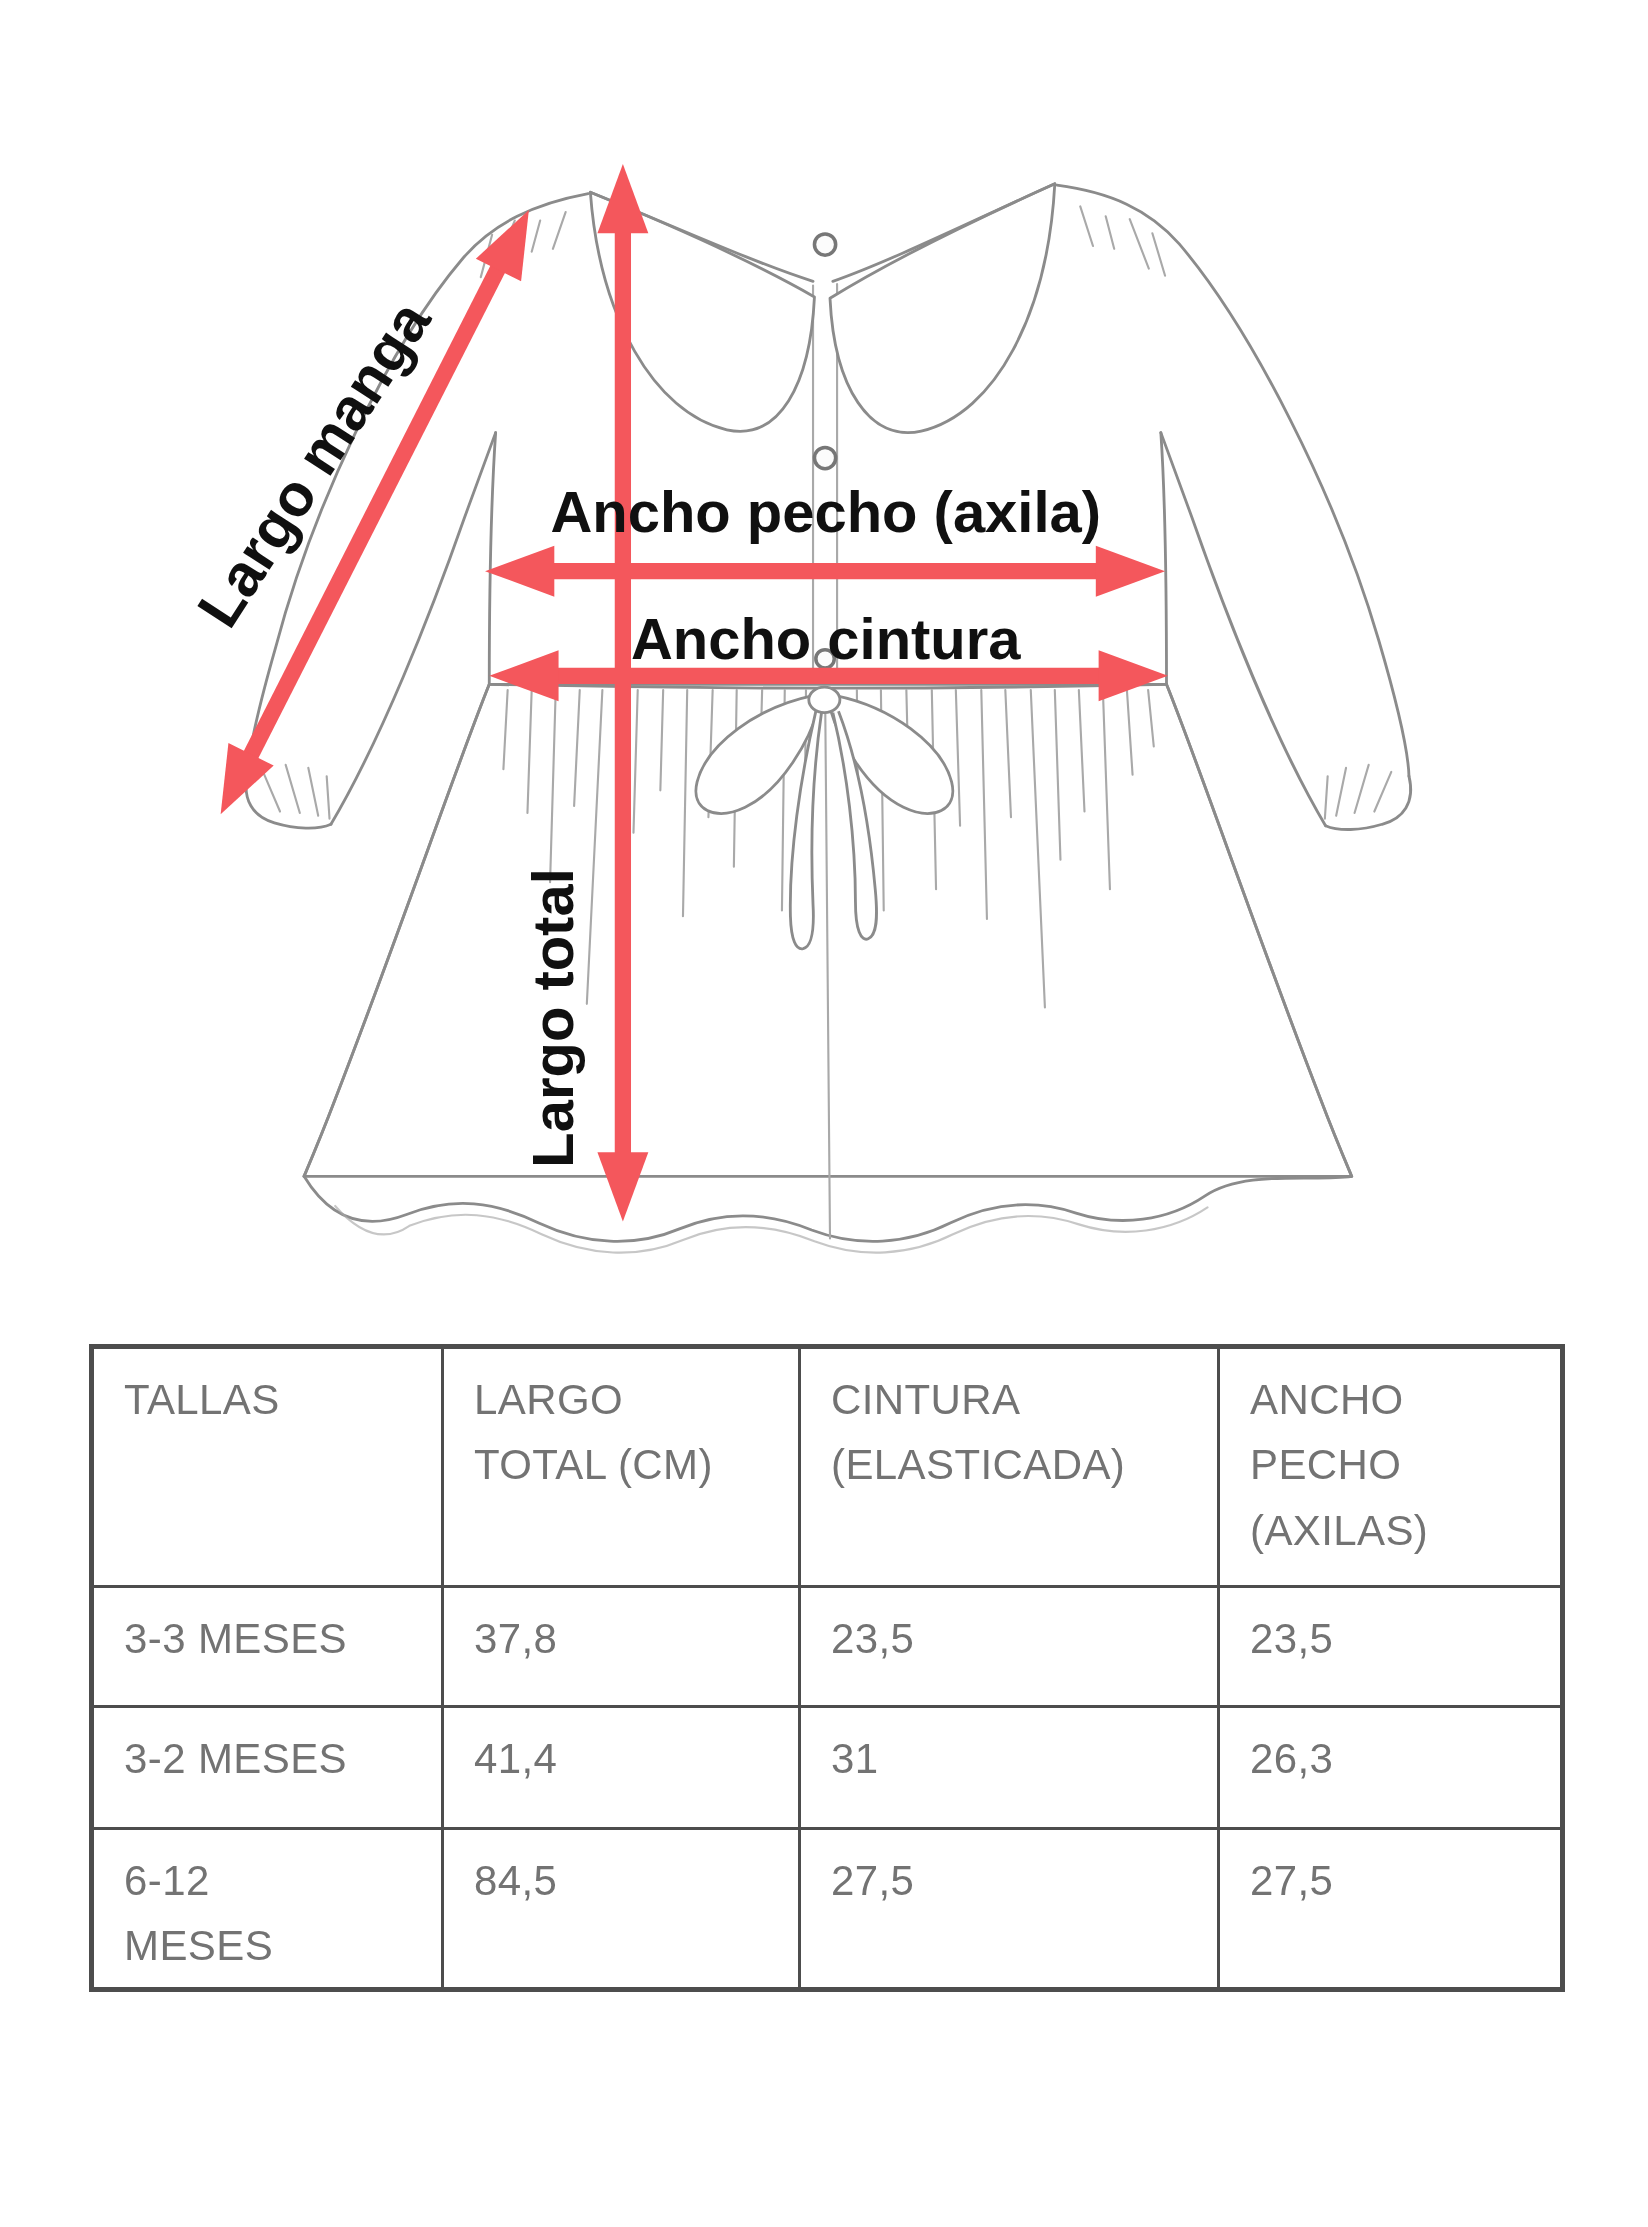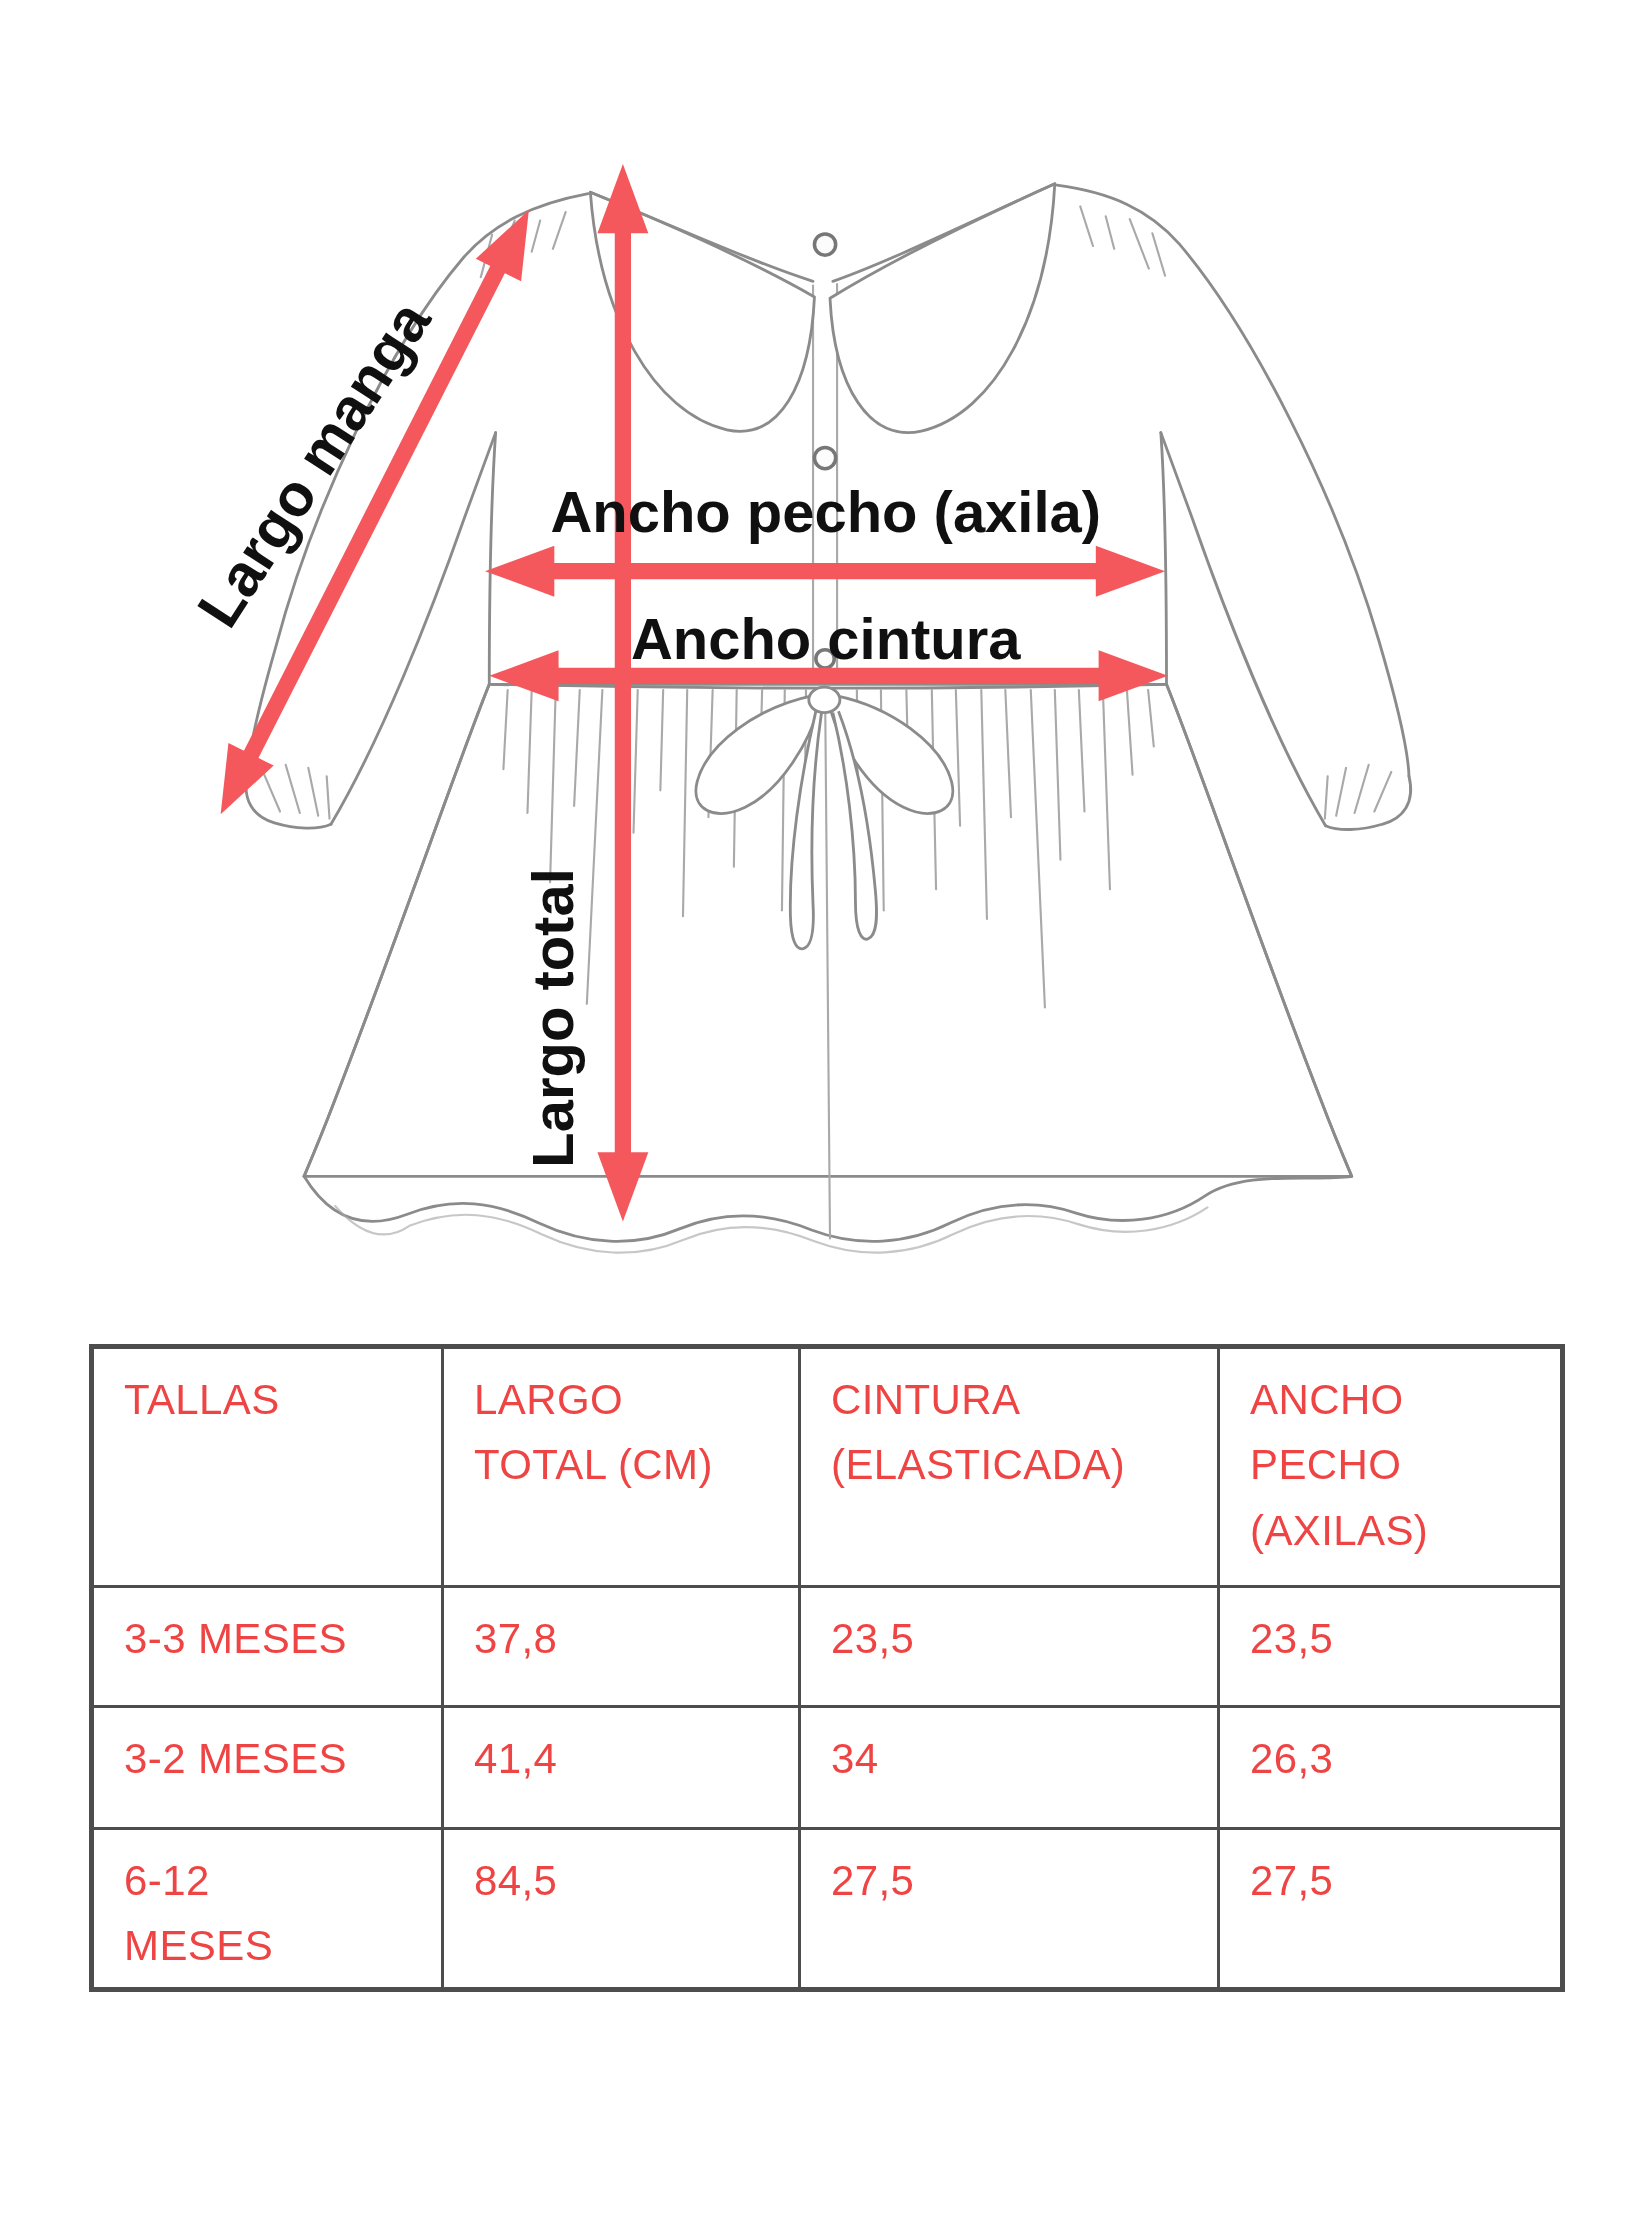--- a/index.html
+++ b/index.html
@@ -36,21 +36,21 @@
     border-collapse:collapse;
     table-layout:fixed;
     border:5px solid #4d4d4d;
   }
   .size-table th,.size-table td{
     border:3.5px solid #4d4d4d;
     padding:18.4px 25.5px 8.5px 30px;
     font-size:42px;
     line-height:1.55;
     font-weight:400;
-    color:#ef4444;
+    color:#737373;
     text-align:left;
     vertical-align:top;
     white-space:pre-line;
     letter-spacing:0.4px;
   }
 </style>
 </head>
 <body>
 
 <div class="page">
@@ -161,21 +161,21 @@
     </tr>
     <tr style="height:120px">
       <td>3-3 MESES</td>
       <td>37,8</td>
       <td>23,5</td>
       <td>23,5</td>
     </tr>
     <tr style="height:122px">
       <td>3-2 MESES</td>
       <td>41,4</td>
-      <td>34</td>
+      <td>31</td>
       <td>26,3</td>
     </tr>
     <tr style="height:150px">
       <td>6-12
 MESES</td>
       <td>84,5</td>
       <td>27,5</td>
       <td>27,5</td>
     </tr>
   </tbody>

